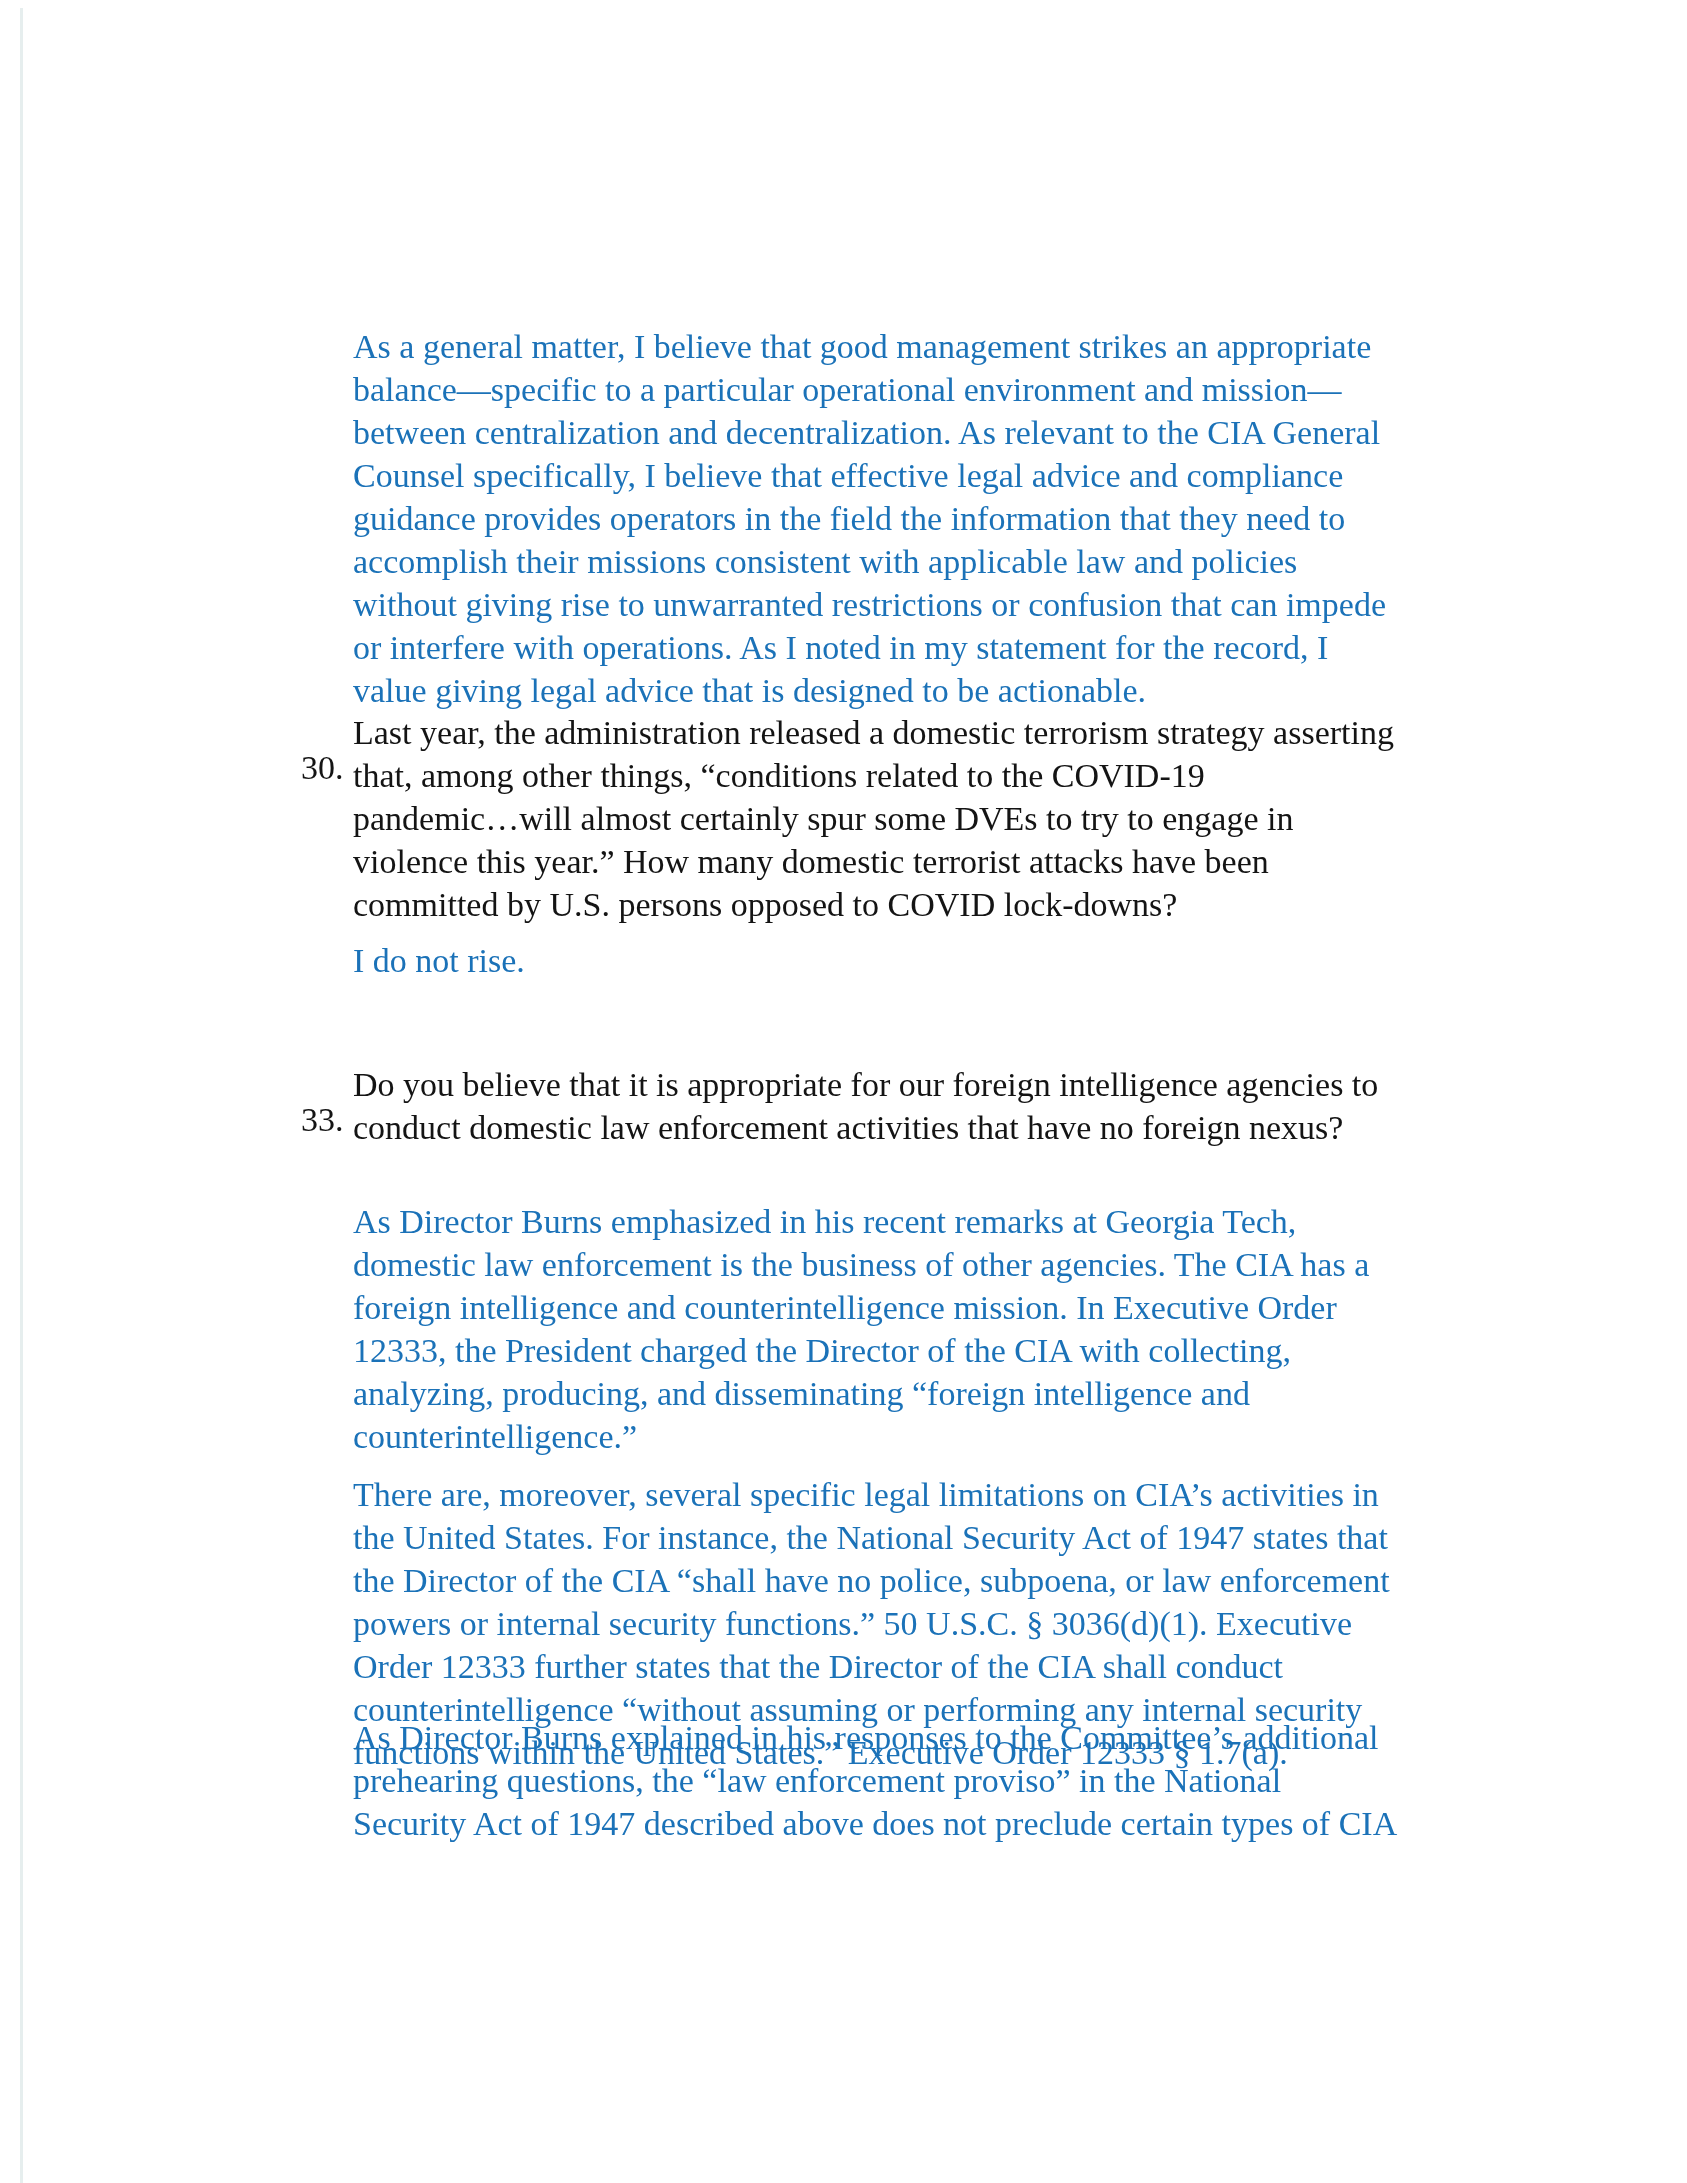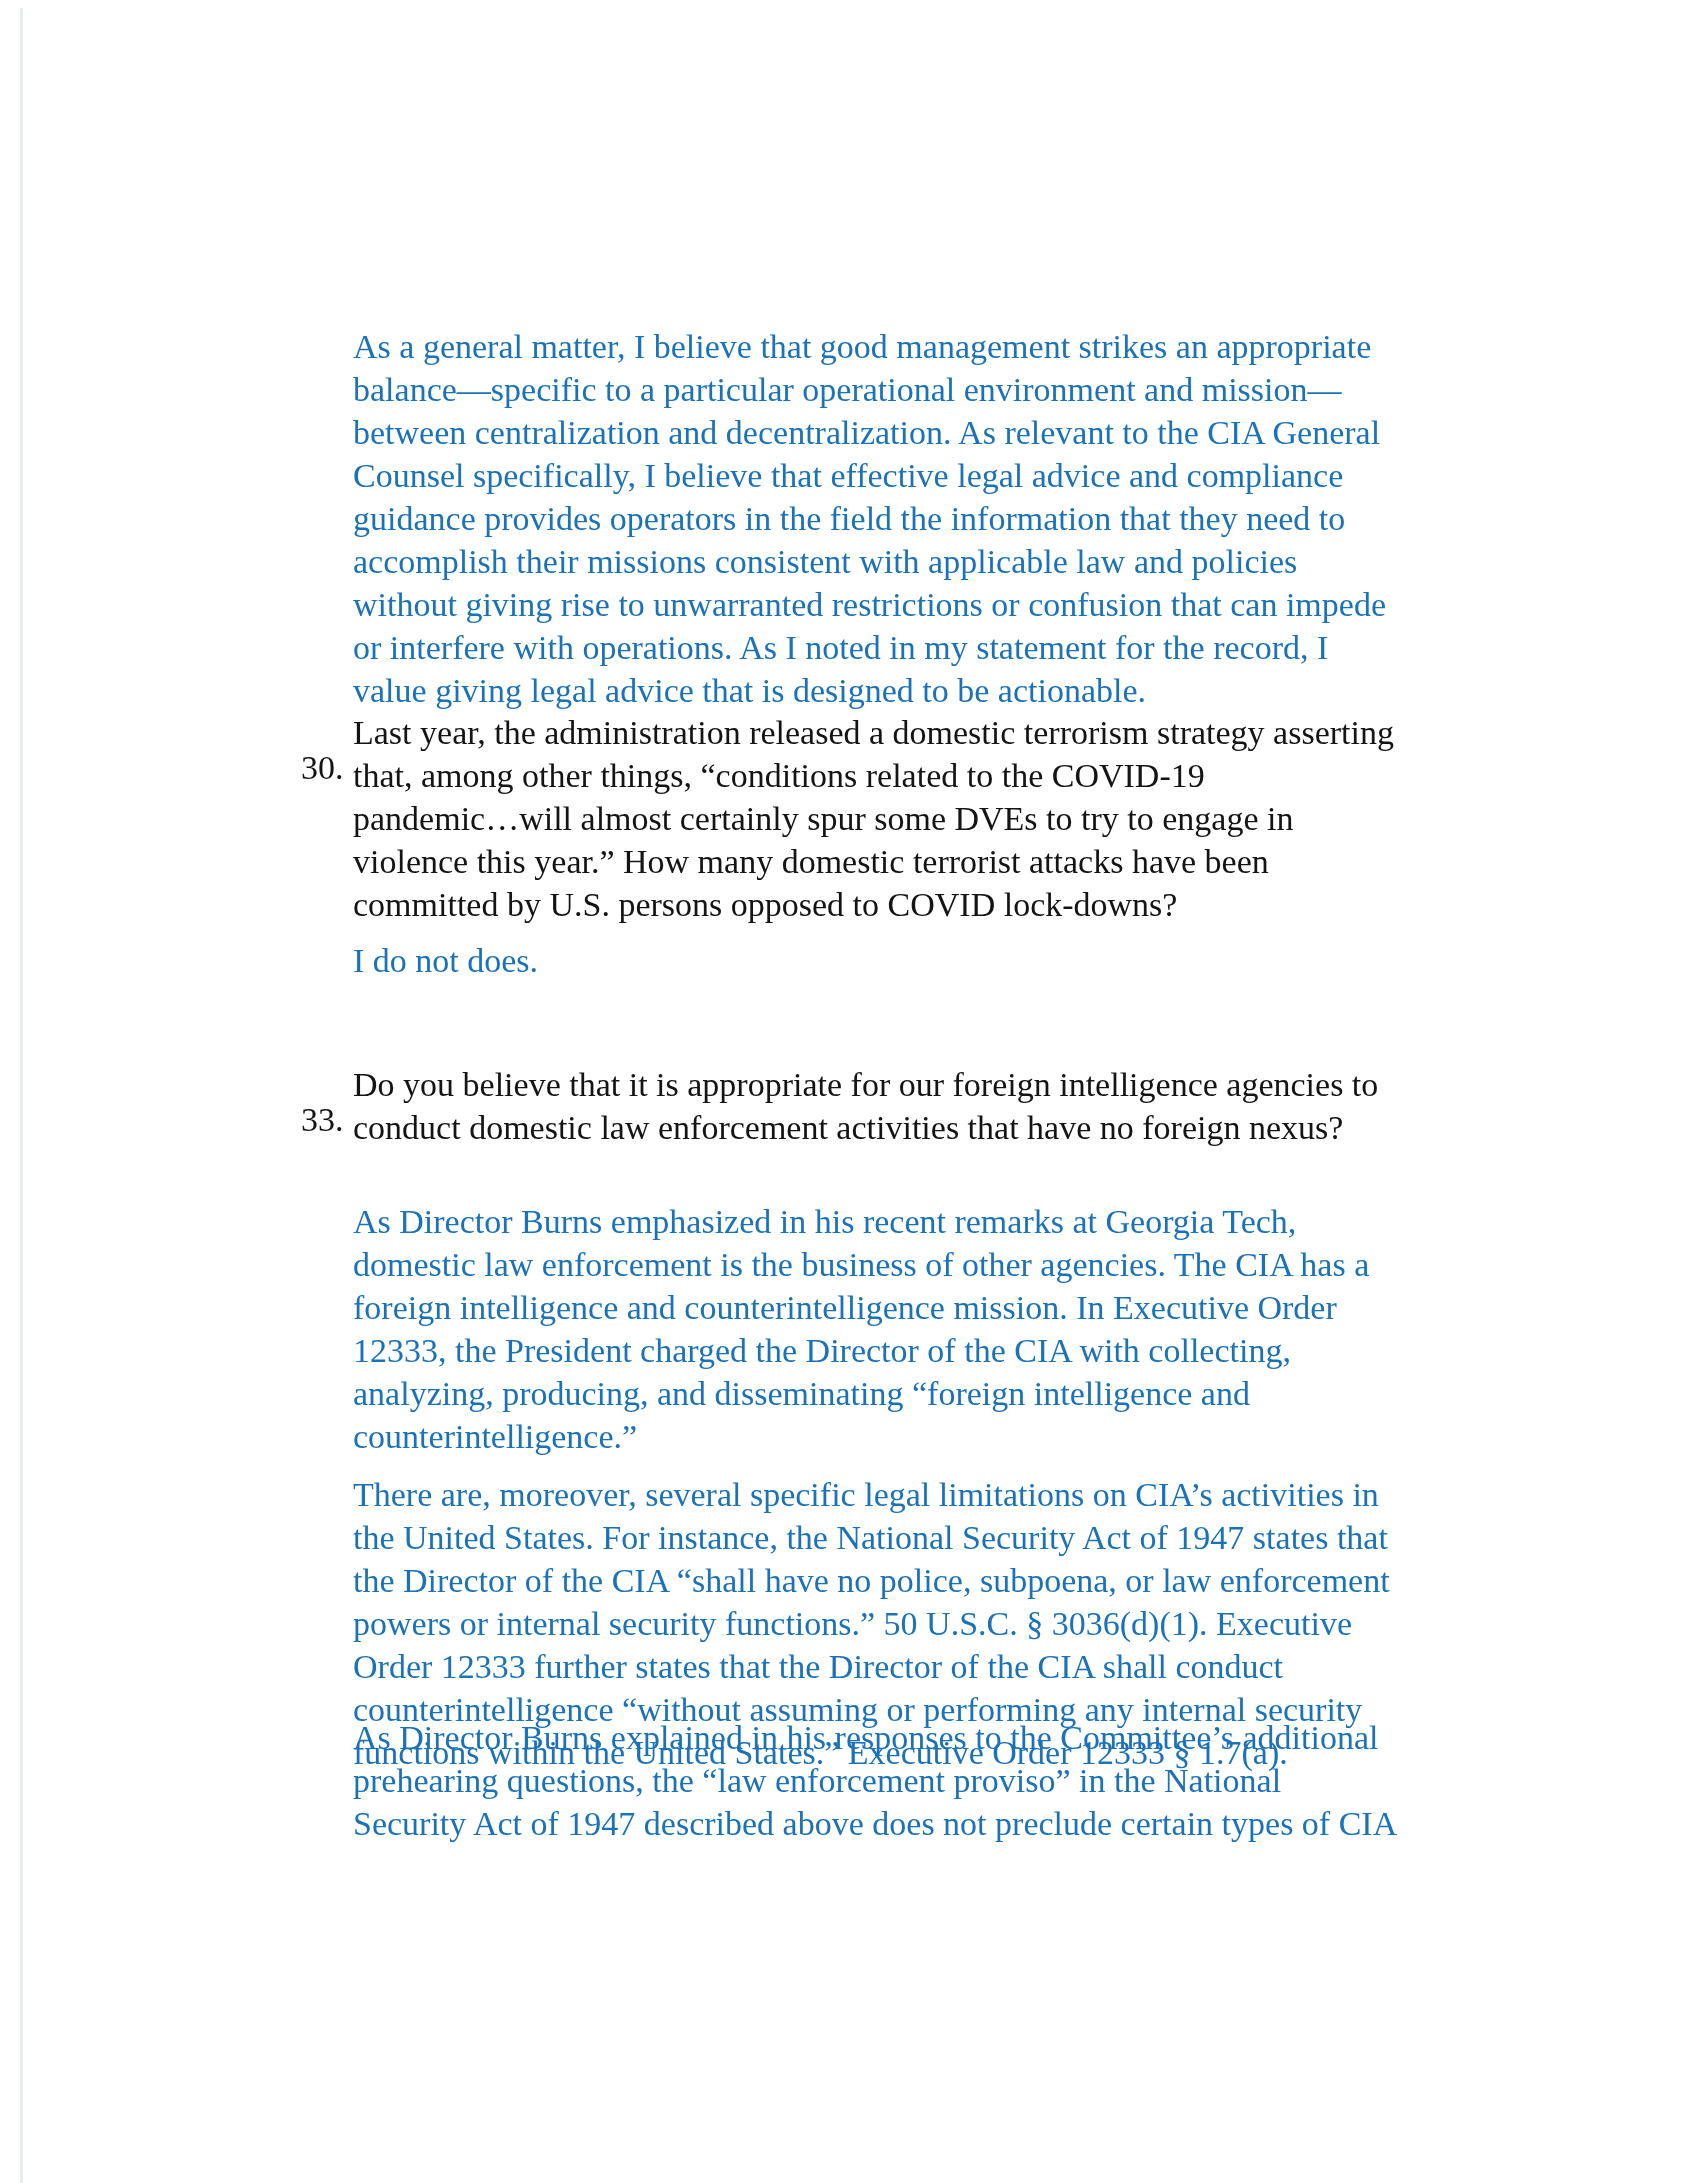--- a/index.html
+++ b/index.html
@@ -38,21 +38,21 @@
 
   <div class="para question" style="top:703px;">
     <span class="num">30.</span>
     <span class="qtext">Last year, the administration released a domestic terrorism strategy asserting
 that, among other things, “conditions related to the COVID-19
 pandemic…will almost certainly spur some DVEs to try to engage in
 violence this year.” How many domestic terrorist attacks have been
 committed by U.S. persons opposed to COVID lock-downs?</span>
   </div>
 
-  <p class="para answer" style="top:939px;">I do not does.</p>
+  <p class="para answer" style="top:939px;">I do not rise.</p>
 
   <div class="para question" style="top:1055px;">
     <span class="num">33.</span>
     <span class="qtext">Do you believe that it is appropriate for our foreign intelligence agencies to
 conduct domestic law enforcement activities that have no foreign nexus?</span>
   </div>
 
   <p class="para answer" style="top:1200px;">As Director Burns emphasized in his recent remarks at Georgia Tech,
 domestic law enforcement is the business of other agencies.  The CIA has a
 foreign intelligence and counterintelligence mission.  In Executive Order

